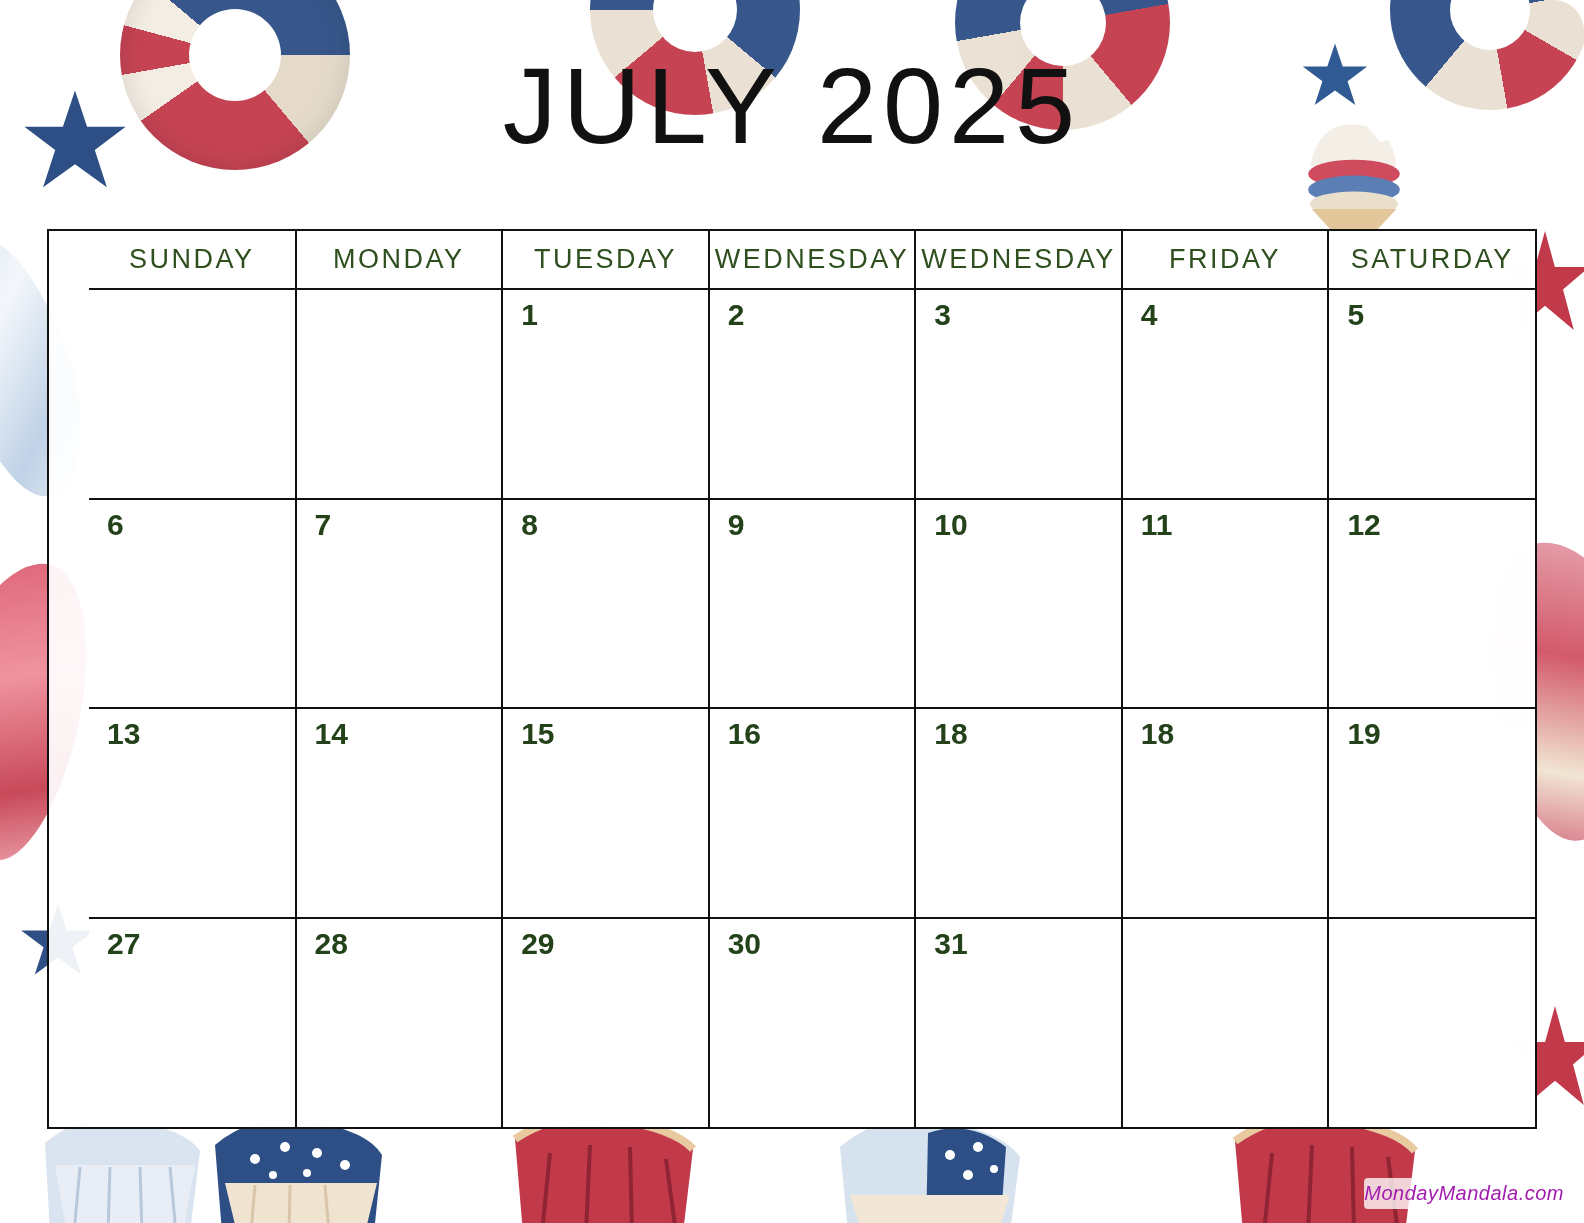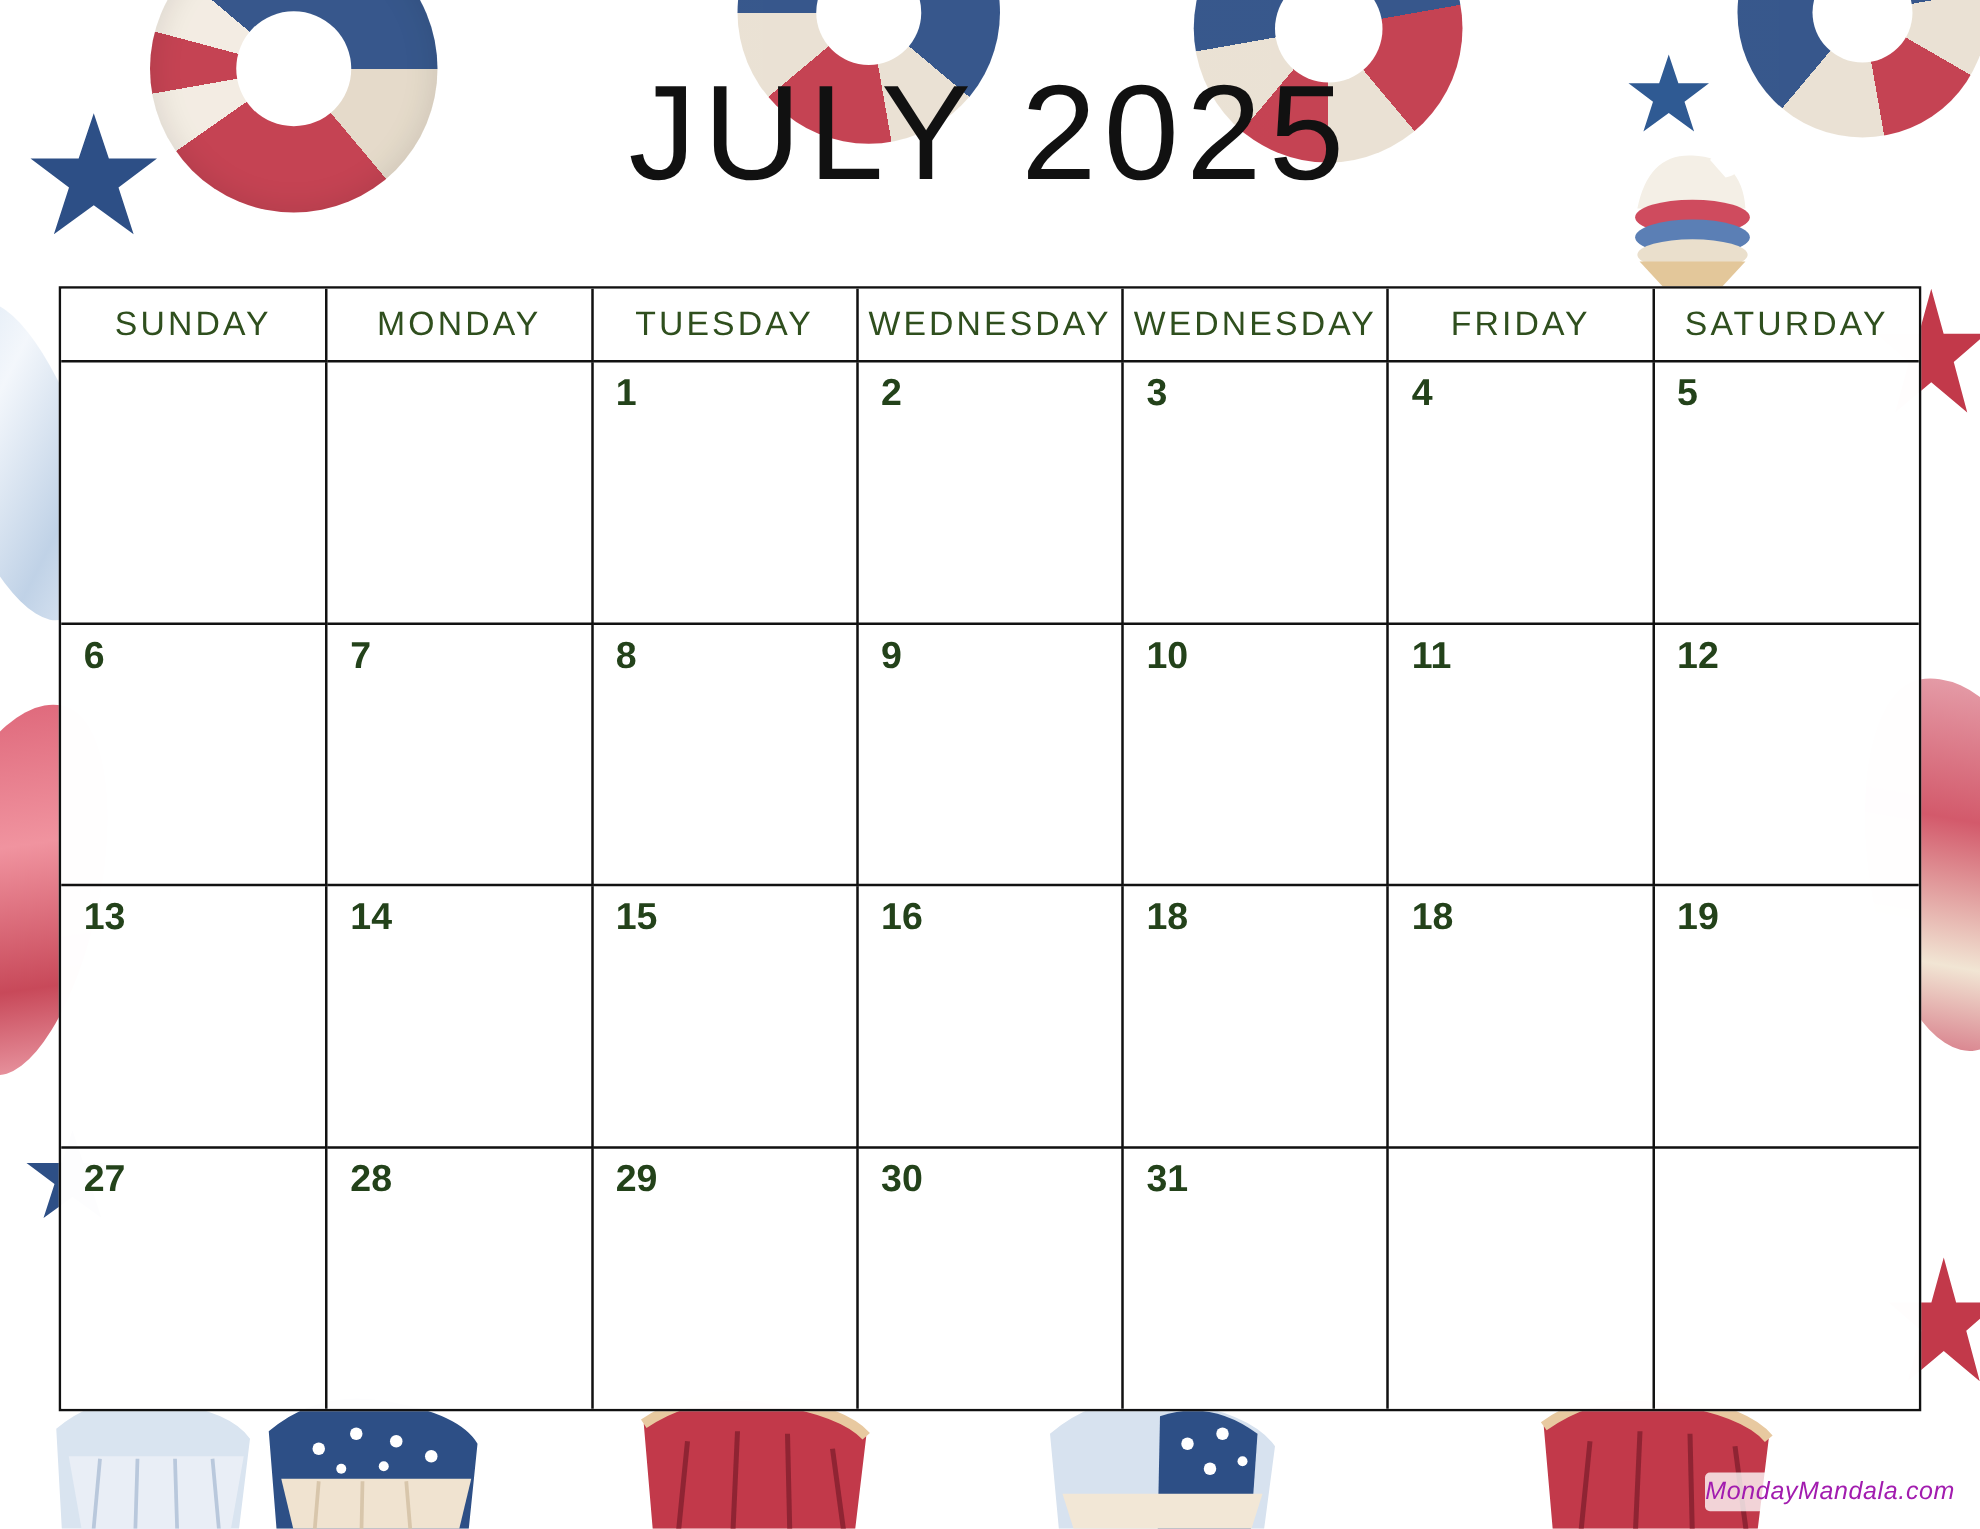--- a/index.html
+++ b/index.html
@@ -12,20 +12,21 @@
     font-family: "Liberation Sans", sans-serif;
     background: #ffffff;
   }
 
   #page {
     position: relative;
     width: 1584px;
     height: 1223px;
     background: #ffffff;
     overflow: hidden;
+    border-radius: 31px;
   }
 
   
   .deco { position: absolute; pointer-events: none; }
 
   .star {
     position: absolute;
     pointer-events: none;
   }
 
@@ -173,20 +174,21 @@
 
   .grid-wrap {
     position: absolute;
     left: 47px;
     top: 229px;
     width: 1490px;
     height: 900px;
     z-index: 6;
     background: rgba(255,255,255,0.92);
     border: 2px solid #111111;
+    padding-left: 40px;
   }
 
   table.cal {
     width: 100%;
     height: 100%;
     border-collapse: collapse;
     table-layout: fixed;
   }
   table.cal th {
     height: 58px;

